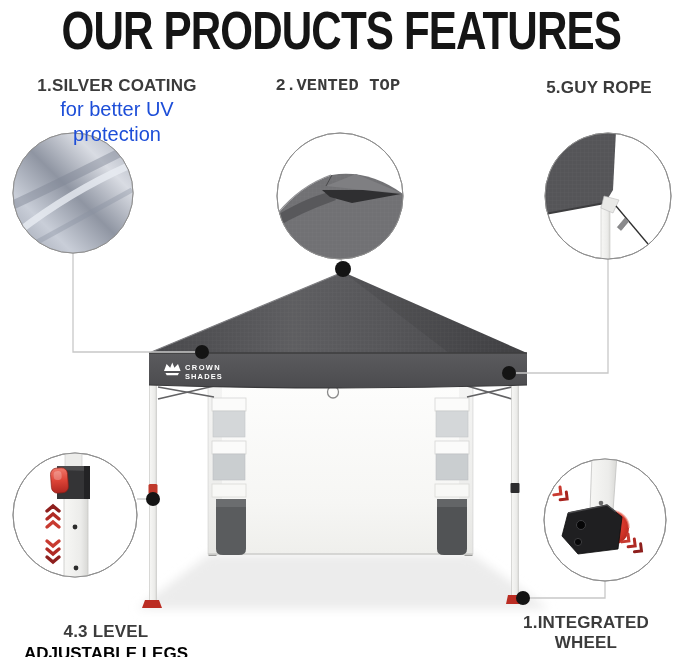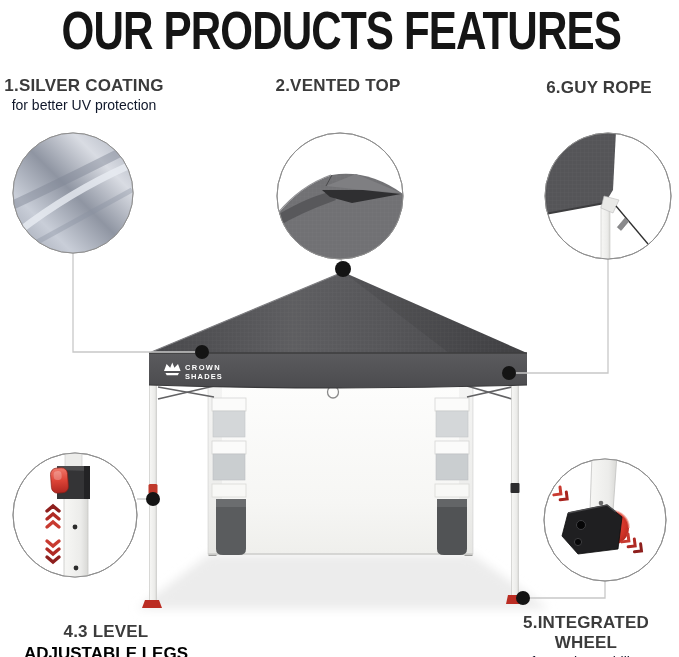--- a/index.html
+++ b/index.html
@@ -10,52 +10,52 @@
   .title{
     position:absolute;top:0;left:16px;width:679px;z-index:5;
   }
   .title span{
     display:inline-block;font-size:49px;font-weight:bold;color:#151515;
     letter-spacing:-1px;transform:scale(0.86,1.08);transform-origin:center top;
     white-space:nowrap;
   }
   .feat{position:absolute;text-align:center;z-index:5;color:#3b3b3b;}
   .feat .fh{font-size:17px;font-weight:bold;letter-spacing:0.2px;line-height:1.18;}
-  .feat .fs{font-size:14px;font-weight:normal;color:#0f172a;line-height:1.25;margin-top:1px;}
+  .feat .fs{font-size:20px;font-weight:normal;color:#1d4ed8;line-height:1.25;margin-top:1px;}
   .feat .fs.bold{font-size:17px;font-weight:bold;color:#000000;}
-  .f1{left:0px;top:76px;width:168px;}
-  .f2{left:252px;top:76px;width:172px;}
+  .f1{left:0px;top:76px;width:168px;padding-left:33px;}
+  .f2{left:252px;top:76px;width:172px;font-family:Liberation Mono, monospace;}
   .f3{left:518px;top:78px;width:162px;}
   .f4{left:8px;top:615px;width:196px;margin-top:7px;}
   .f5{left:492px;top:613px;width:188px;}
   svg.scene{position:absolute;left:0;top:0;z-index:1;}
 </style>
 </head>
 <body>
 
 <div class="title">
   <span>OUR PRODUCTS FEATURES</span>
 </div>
 
 <div class="feat f1">
   <div class="fh">1.SILVER COATING</div>
   <div class="fs">for better UV protection</div>
 </div>
 <div class="feat f2">
   <div class="fh">2.VENTED TOP</div>
 </div>
 <div class="feat f3">
-  <div class="fh">6.GUY ROPE</div>
+  <div class="fh">5.GUY ROPE</div>
 </div>
 <div class="feat f4">
   <div class="fh">4.3 LEVEL</div>
   <div class="fs bold">ADJUSTABLE LEGS</div>
 </div>
 <div class="feat f5">
-  <div class="fh">5.INTEGRATED WHEEL</div>
+  <div class="fh">1.INTEGRATED WHEEL</div>
   <div class="fs">for easier mobility</div>
 </div>
 
 <svg class="scene" width="679" height="657" viewBox="0 0 679 657">
   <defs>
     <linearGradient id="roofG" x1="0" y1="0" x2="1" y2="0">
       <stop offset="0" stop-color="#47474a"></stop>
         <stop offset="0.38" stop-color="#5e5e61"></stop>
       <stop offset="0.62" stop-color="#565659"></stop>
         <stop offset="1" stop-color="#454548"></stop>

